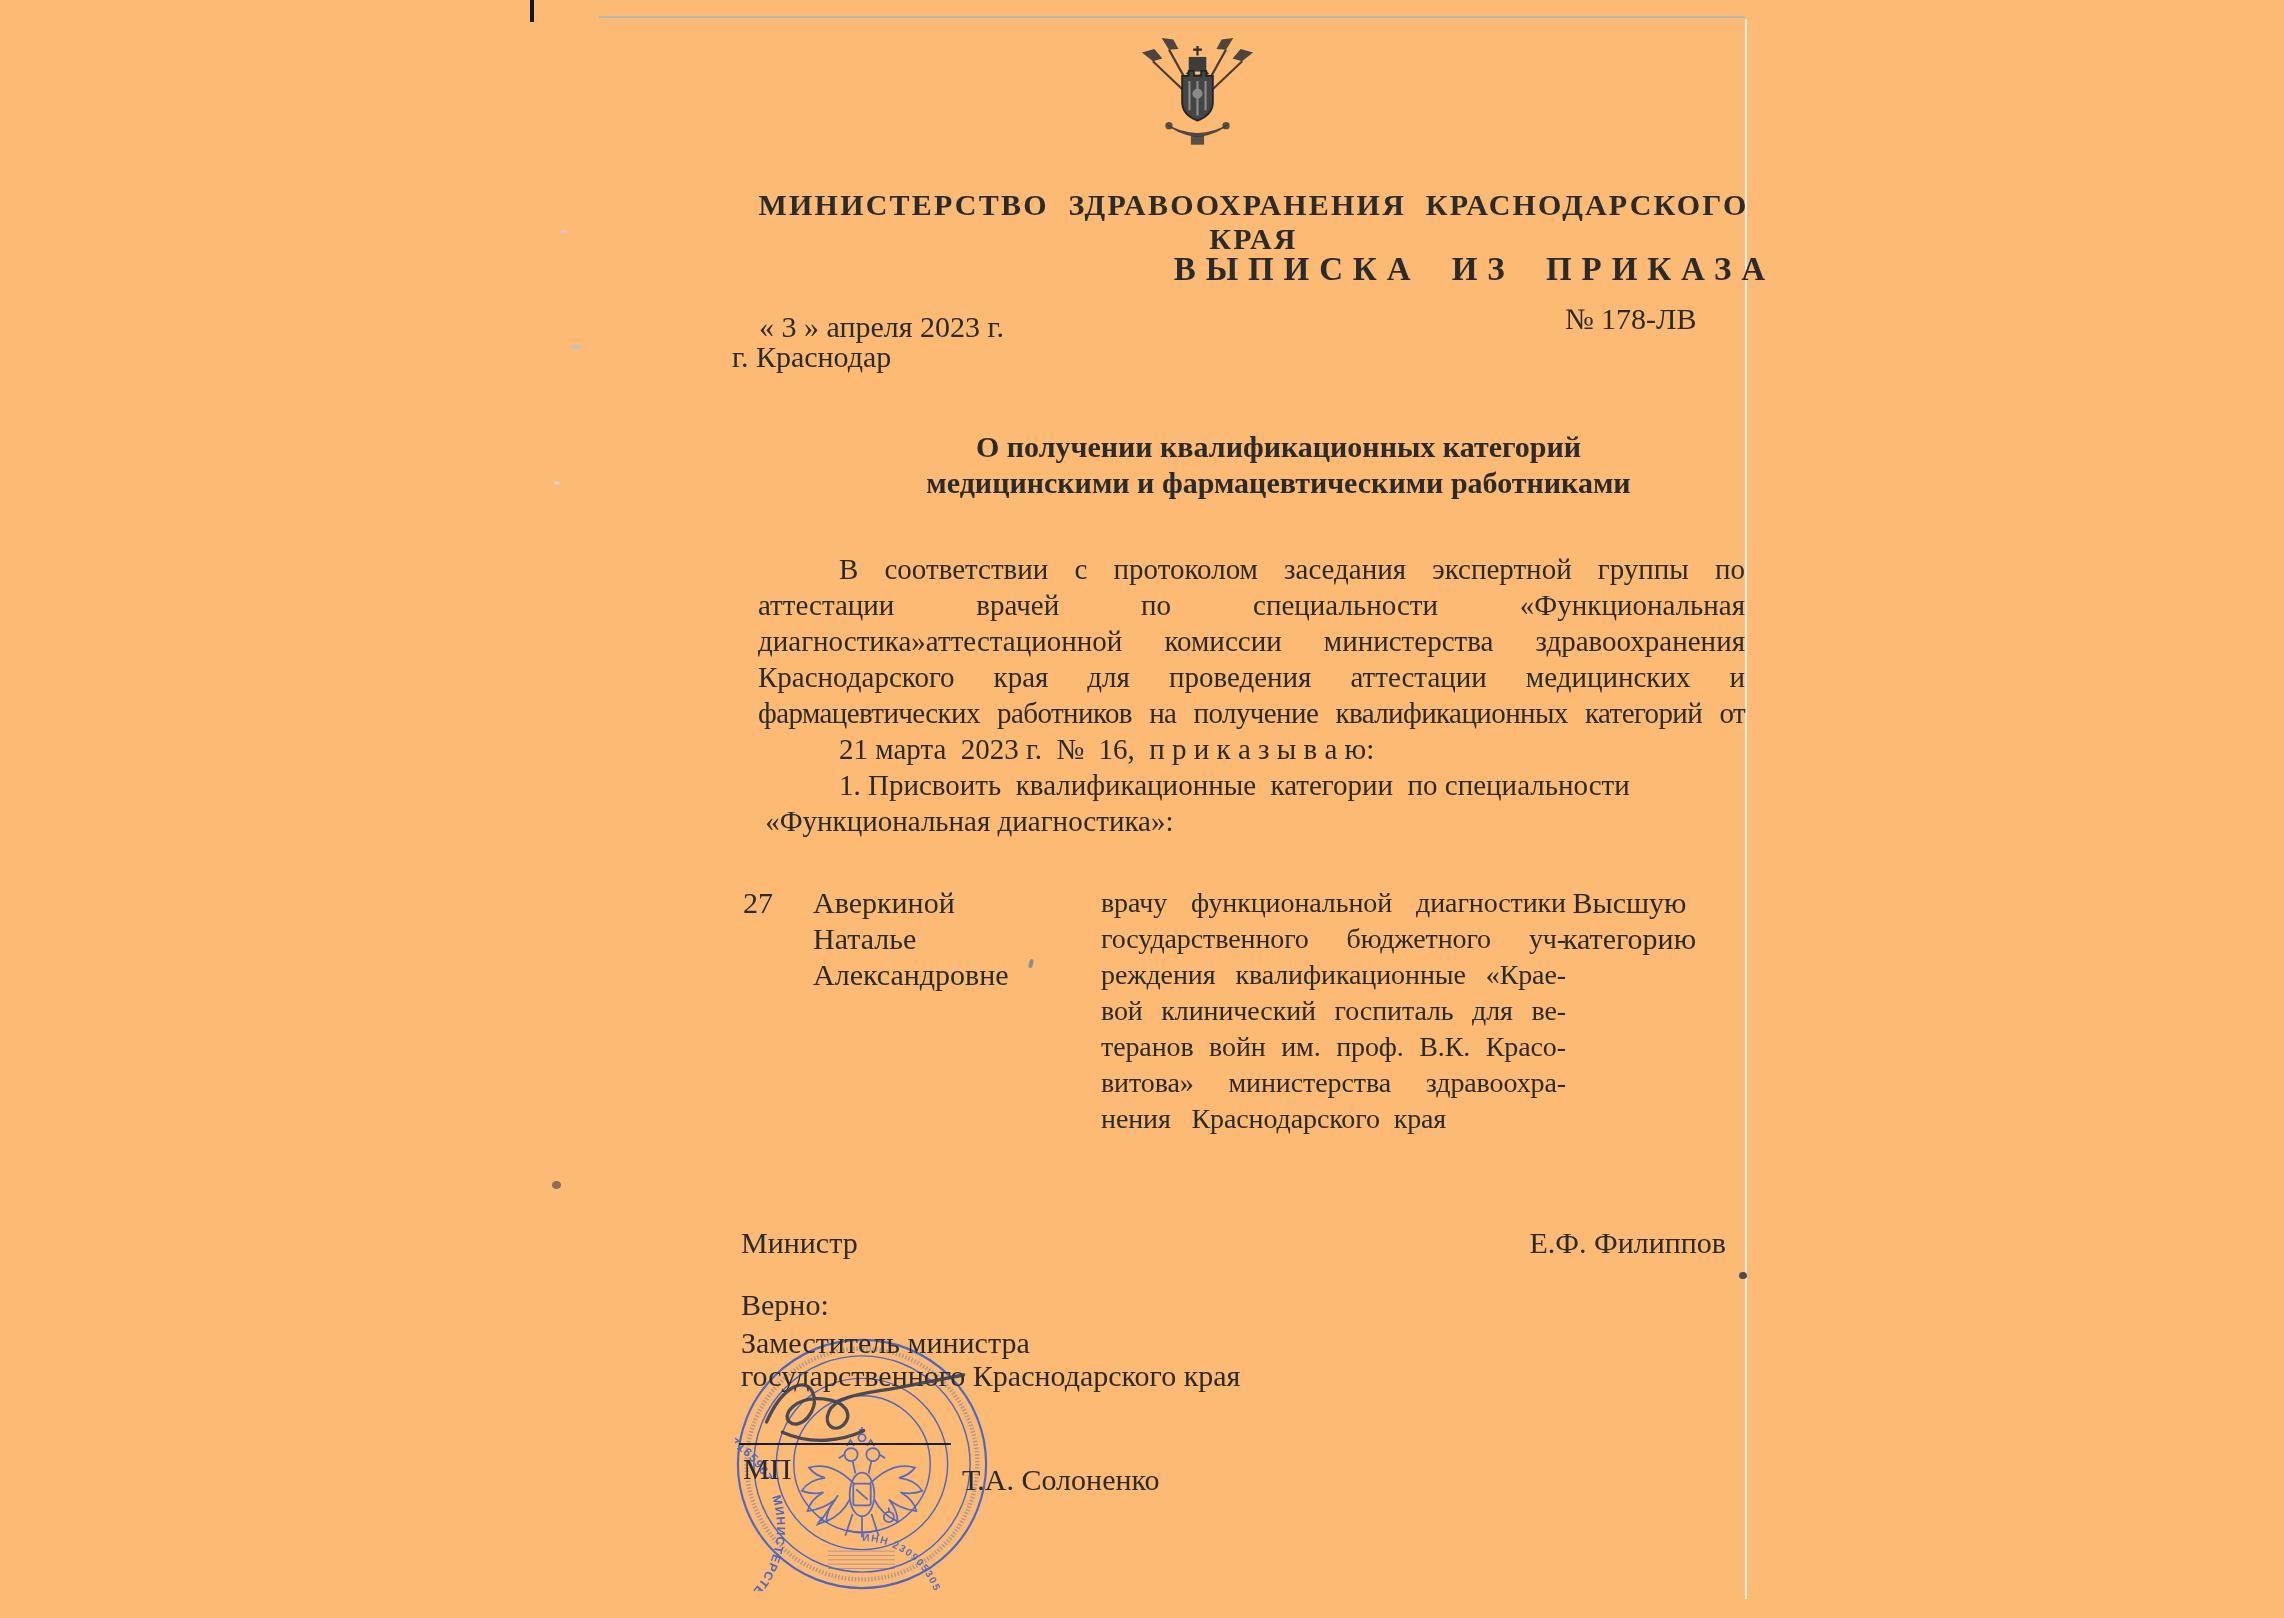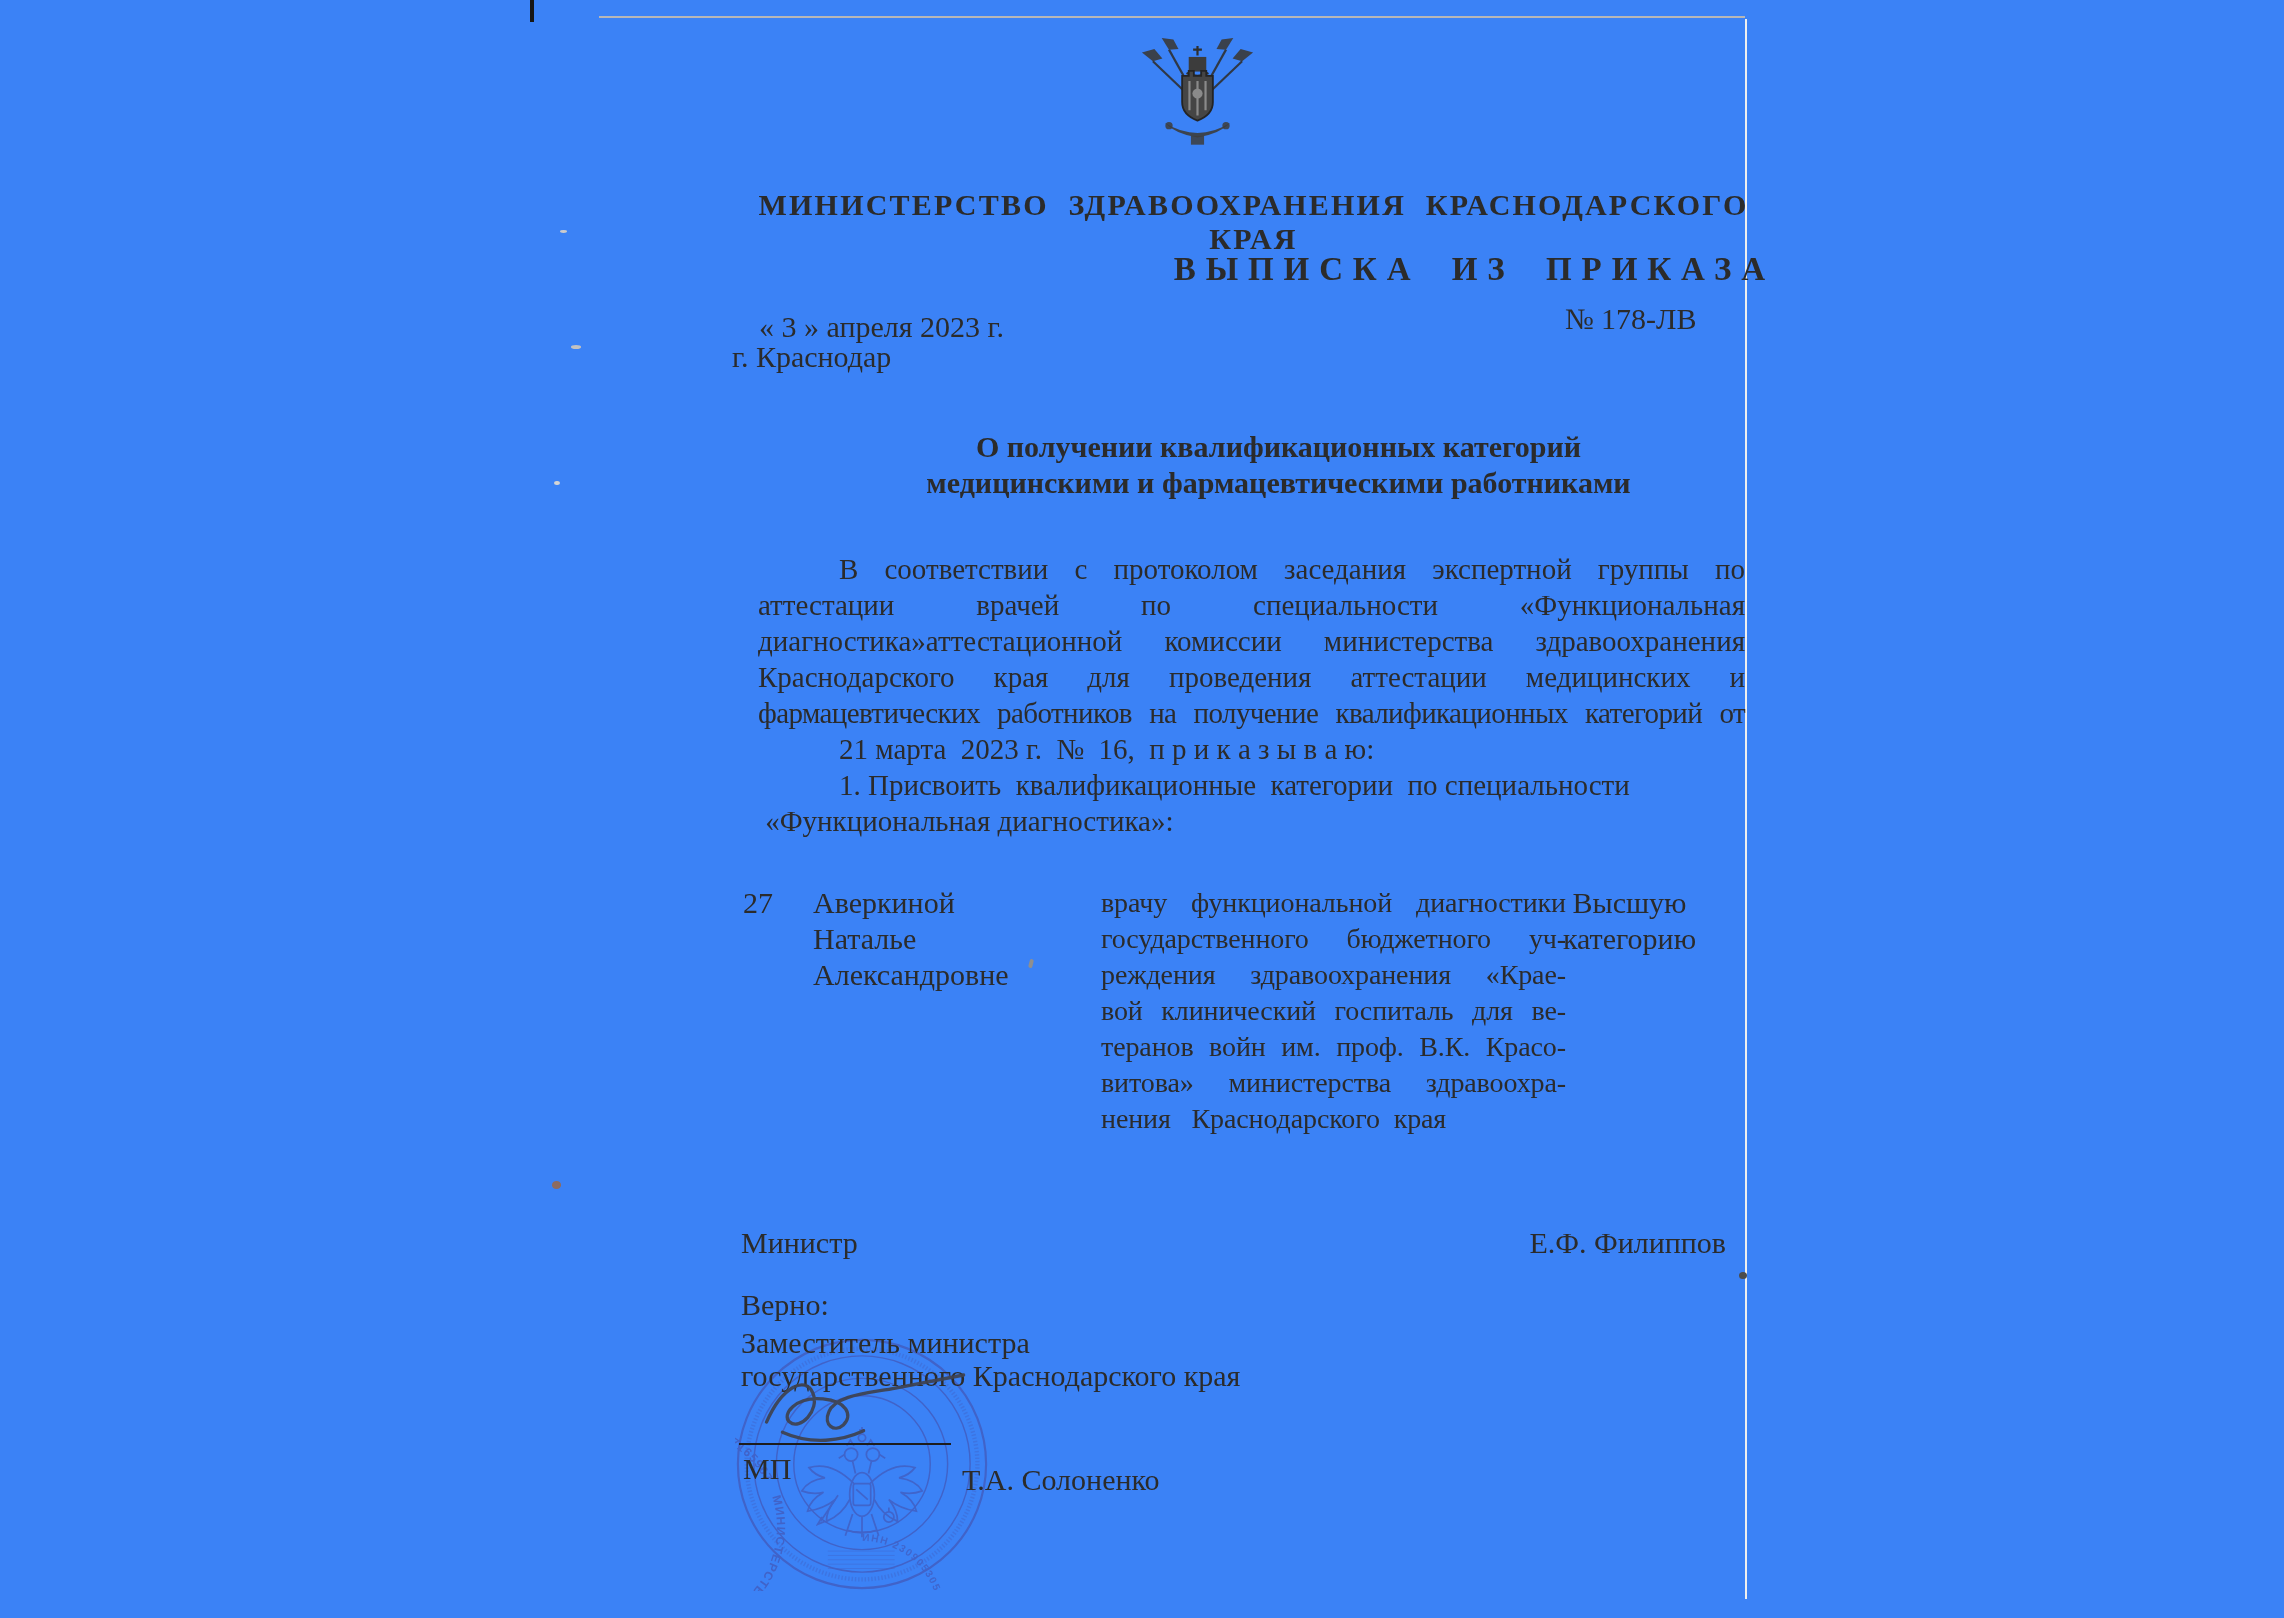--- a/index.html
+++ b/index.html
@@ -1,18 +1,18 @@
 <!DOCTYPE html>
 <html lang="ru" style="font-size:11.6px"><head>
 <meta charset="utf-8">
 <title>Document</title>
 <style>
   html,body { margin:0; padding:0; background:#ffffff; }
   .canvas {
-    position:relative; width:2284px; height:1618px; background:#3b82f6;
+    position:relative; width:2284px; height:1618px; background:#fdba74;
     font-family:"Liberation Serif","DejaVu Serif",serif; color:#2b2b2b;
     overflow:hidden;
   }
   .abs { position:absolute; }
   .t  { font-size:30px; line-height:36px; }
 
   
   .edge-tick { left:530px; top:0; width:3.6px; height:22px; background:#161616; }
   .top-rule  { left:599px; top:16px; width:1146px; height:2.2px; background:#b7b7b7; }
   .right-edge{ left:1745px; top:19px; width:2.2px; height:1580px; background:#efefef; }
@@ -130,21 +130,21 @@
 
   <div class="abs row-num t txt">27</div>
   <div class="abs row-name t txt">
     <div>Аверкиной</div>
     <div>Наталье</div>
     <div>Александровне</div>
   </div>
   <div class="abs row-pos txt">
     <div class="line stretch">врачу функциональной диагностики</div>
     <div class="line stretch">государственного бюджетного уч-</div>
-    <div class="line stretch">реждения здравоохранения «Крае-</div>
+    <div class="line stretch">реждения квалификационные «Крае-</div>
     <div class="line stretch">вой клинический госпиталь для ве-</div>
     <div class="line stretch">теранов войн им. проф. В.К. Красо-</div>
     <div class="line stretch">витова» министерства здравоохра-</div>
     <div class="line pre">нения   Краснодарского  края</div>
   </div>
   <div class="abs row-cat t txt">
     <div>Высшую</div>
     <div>категорию</div>
   </div>
 

